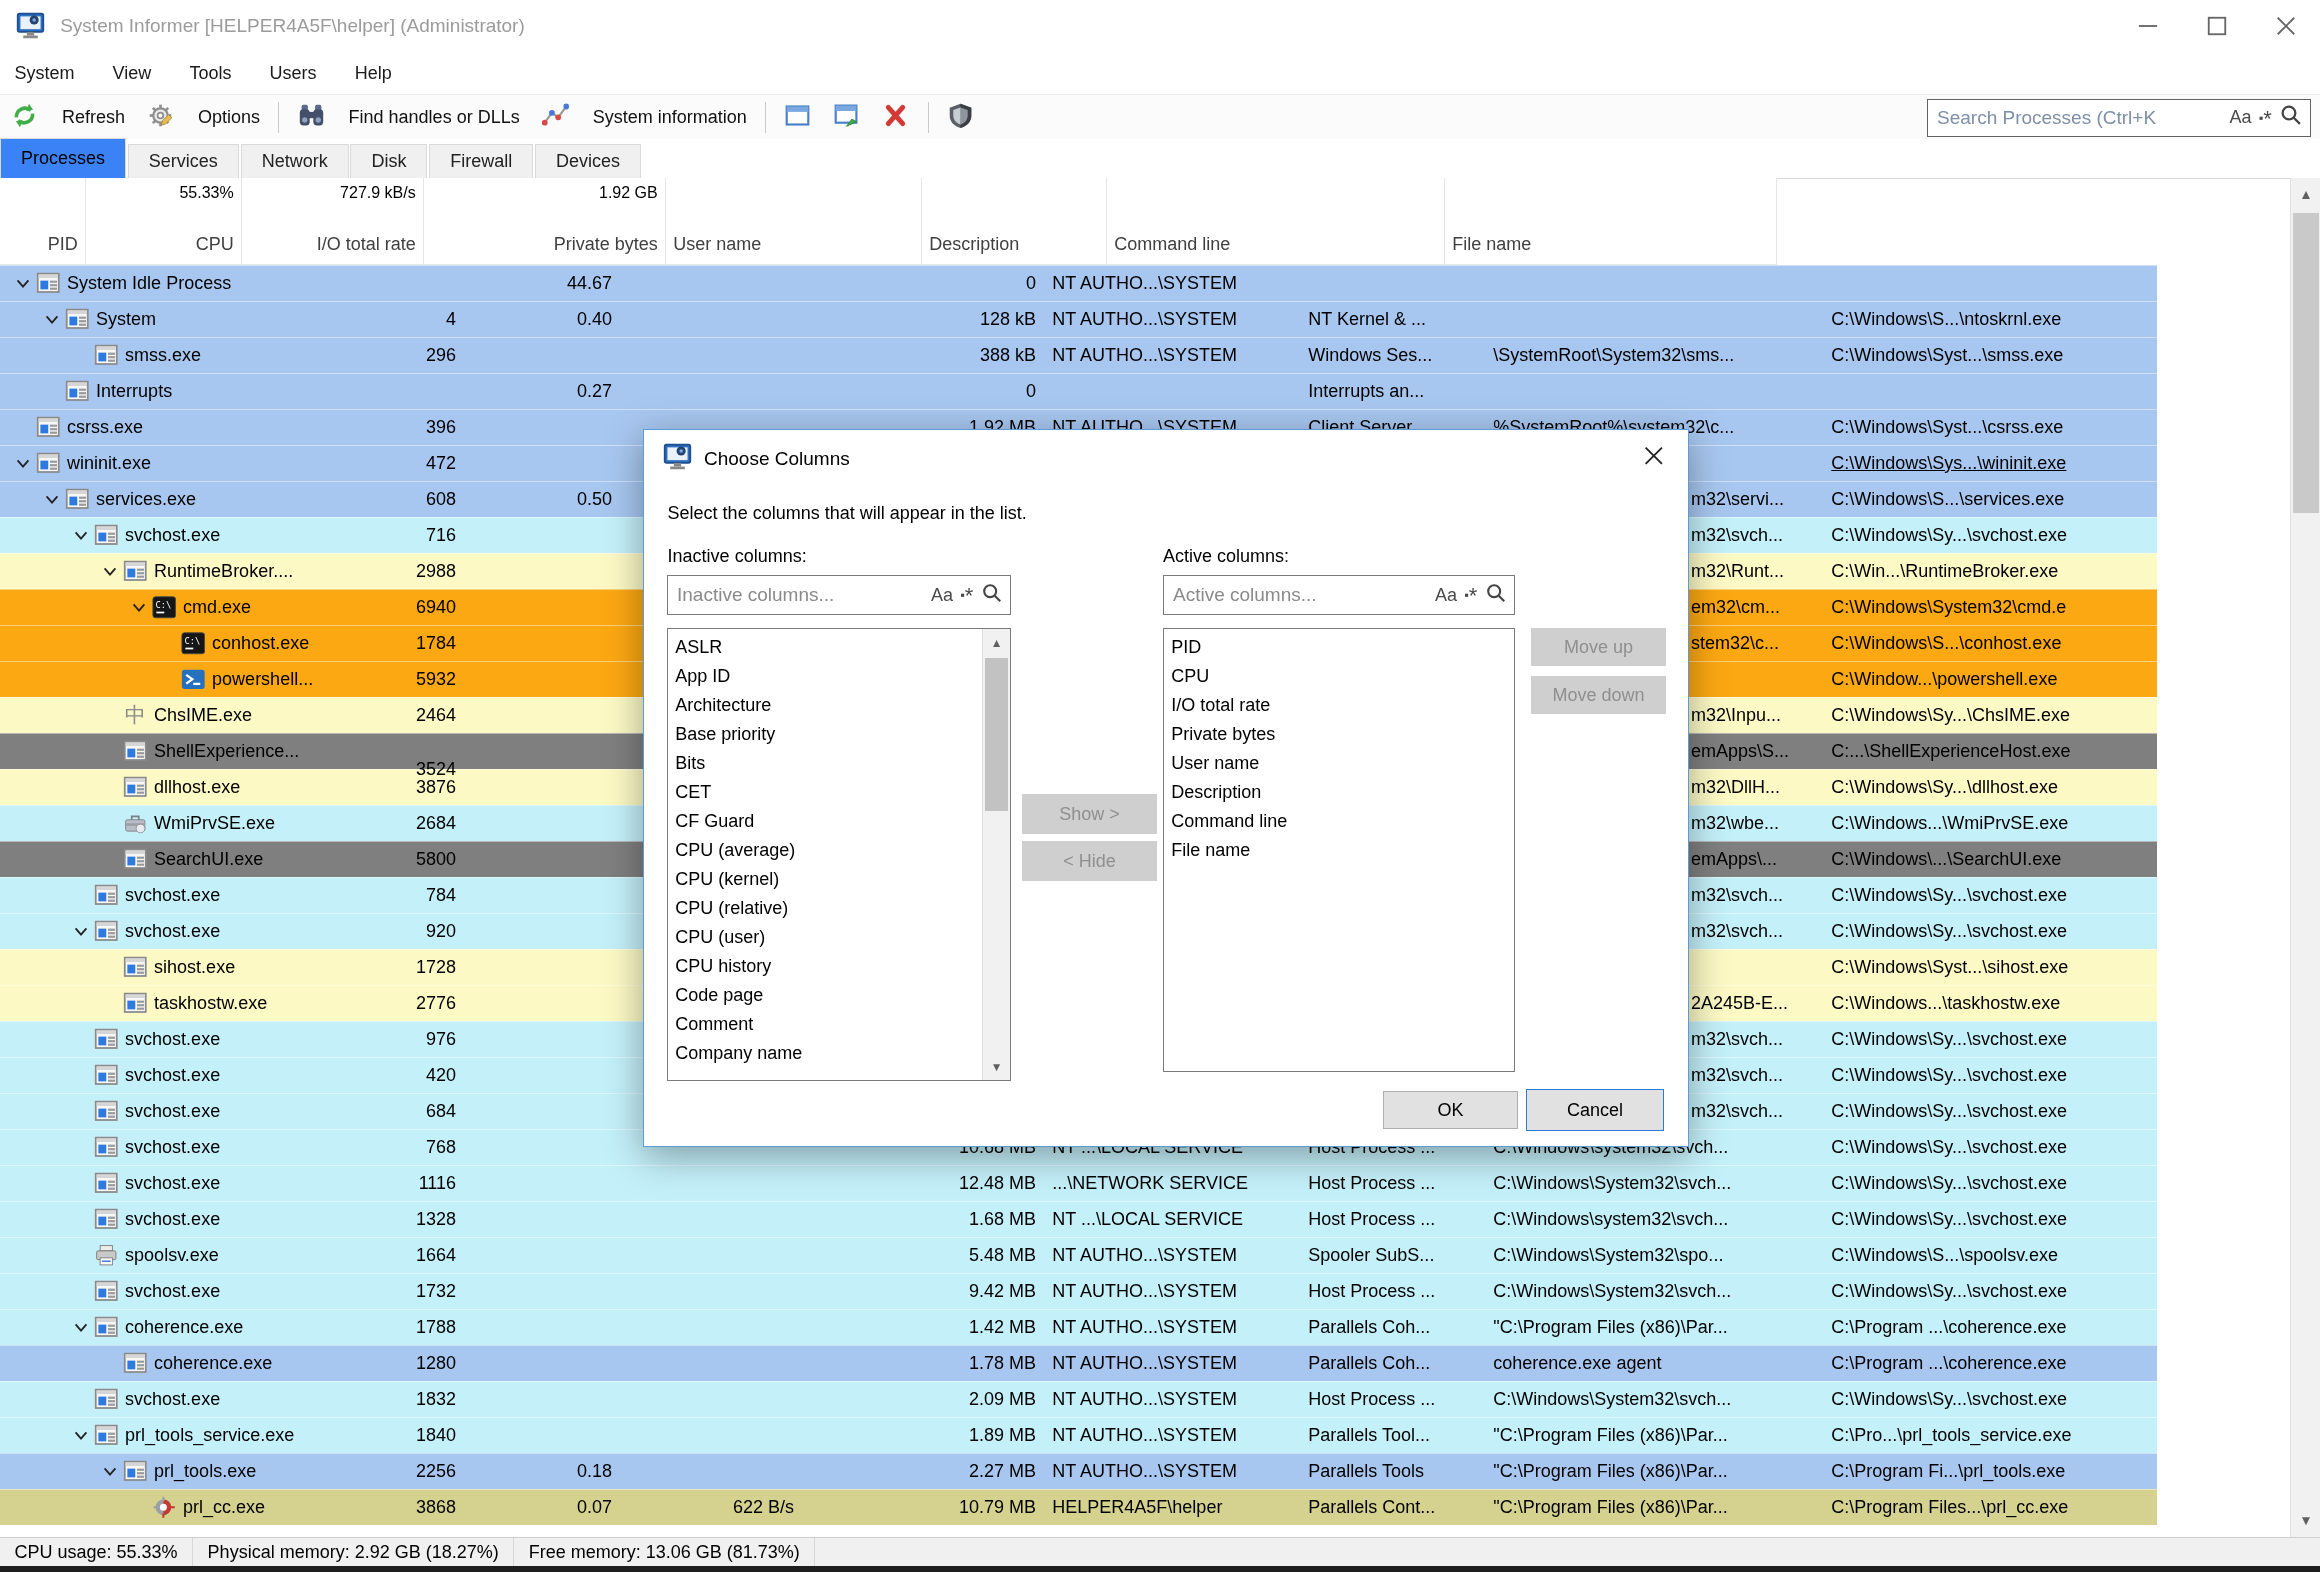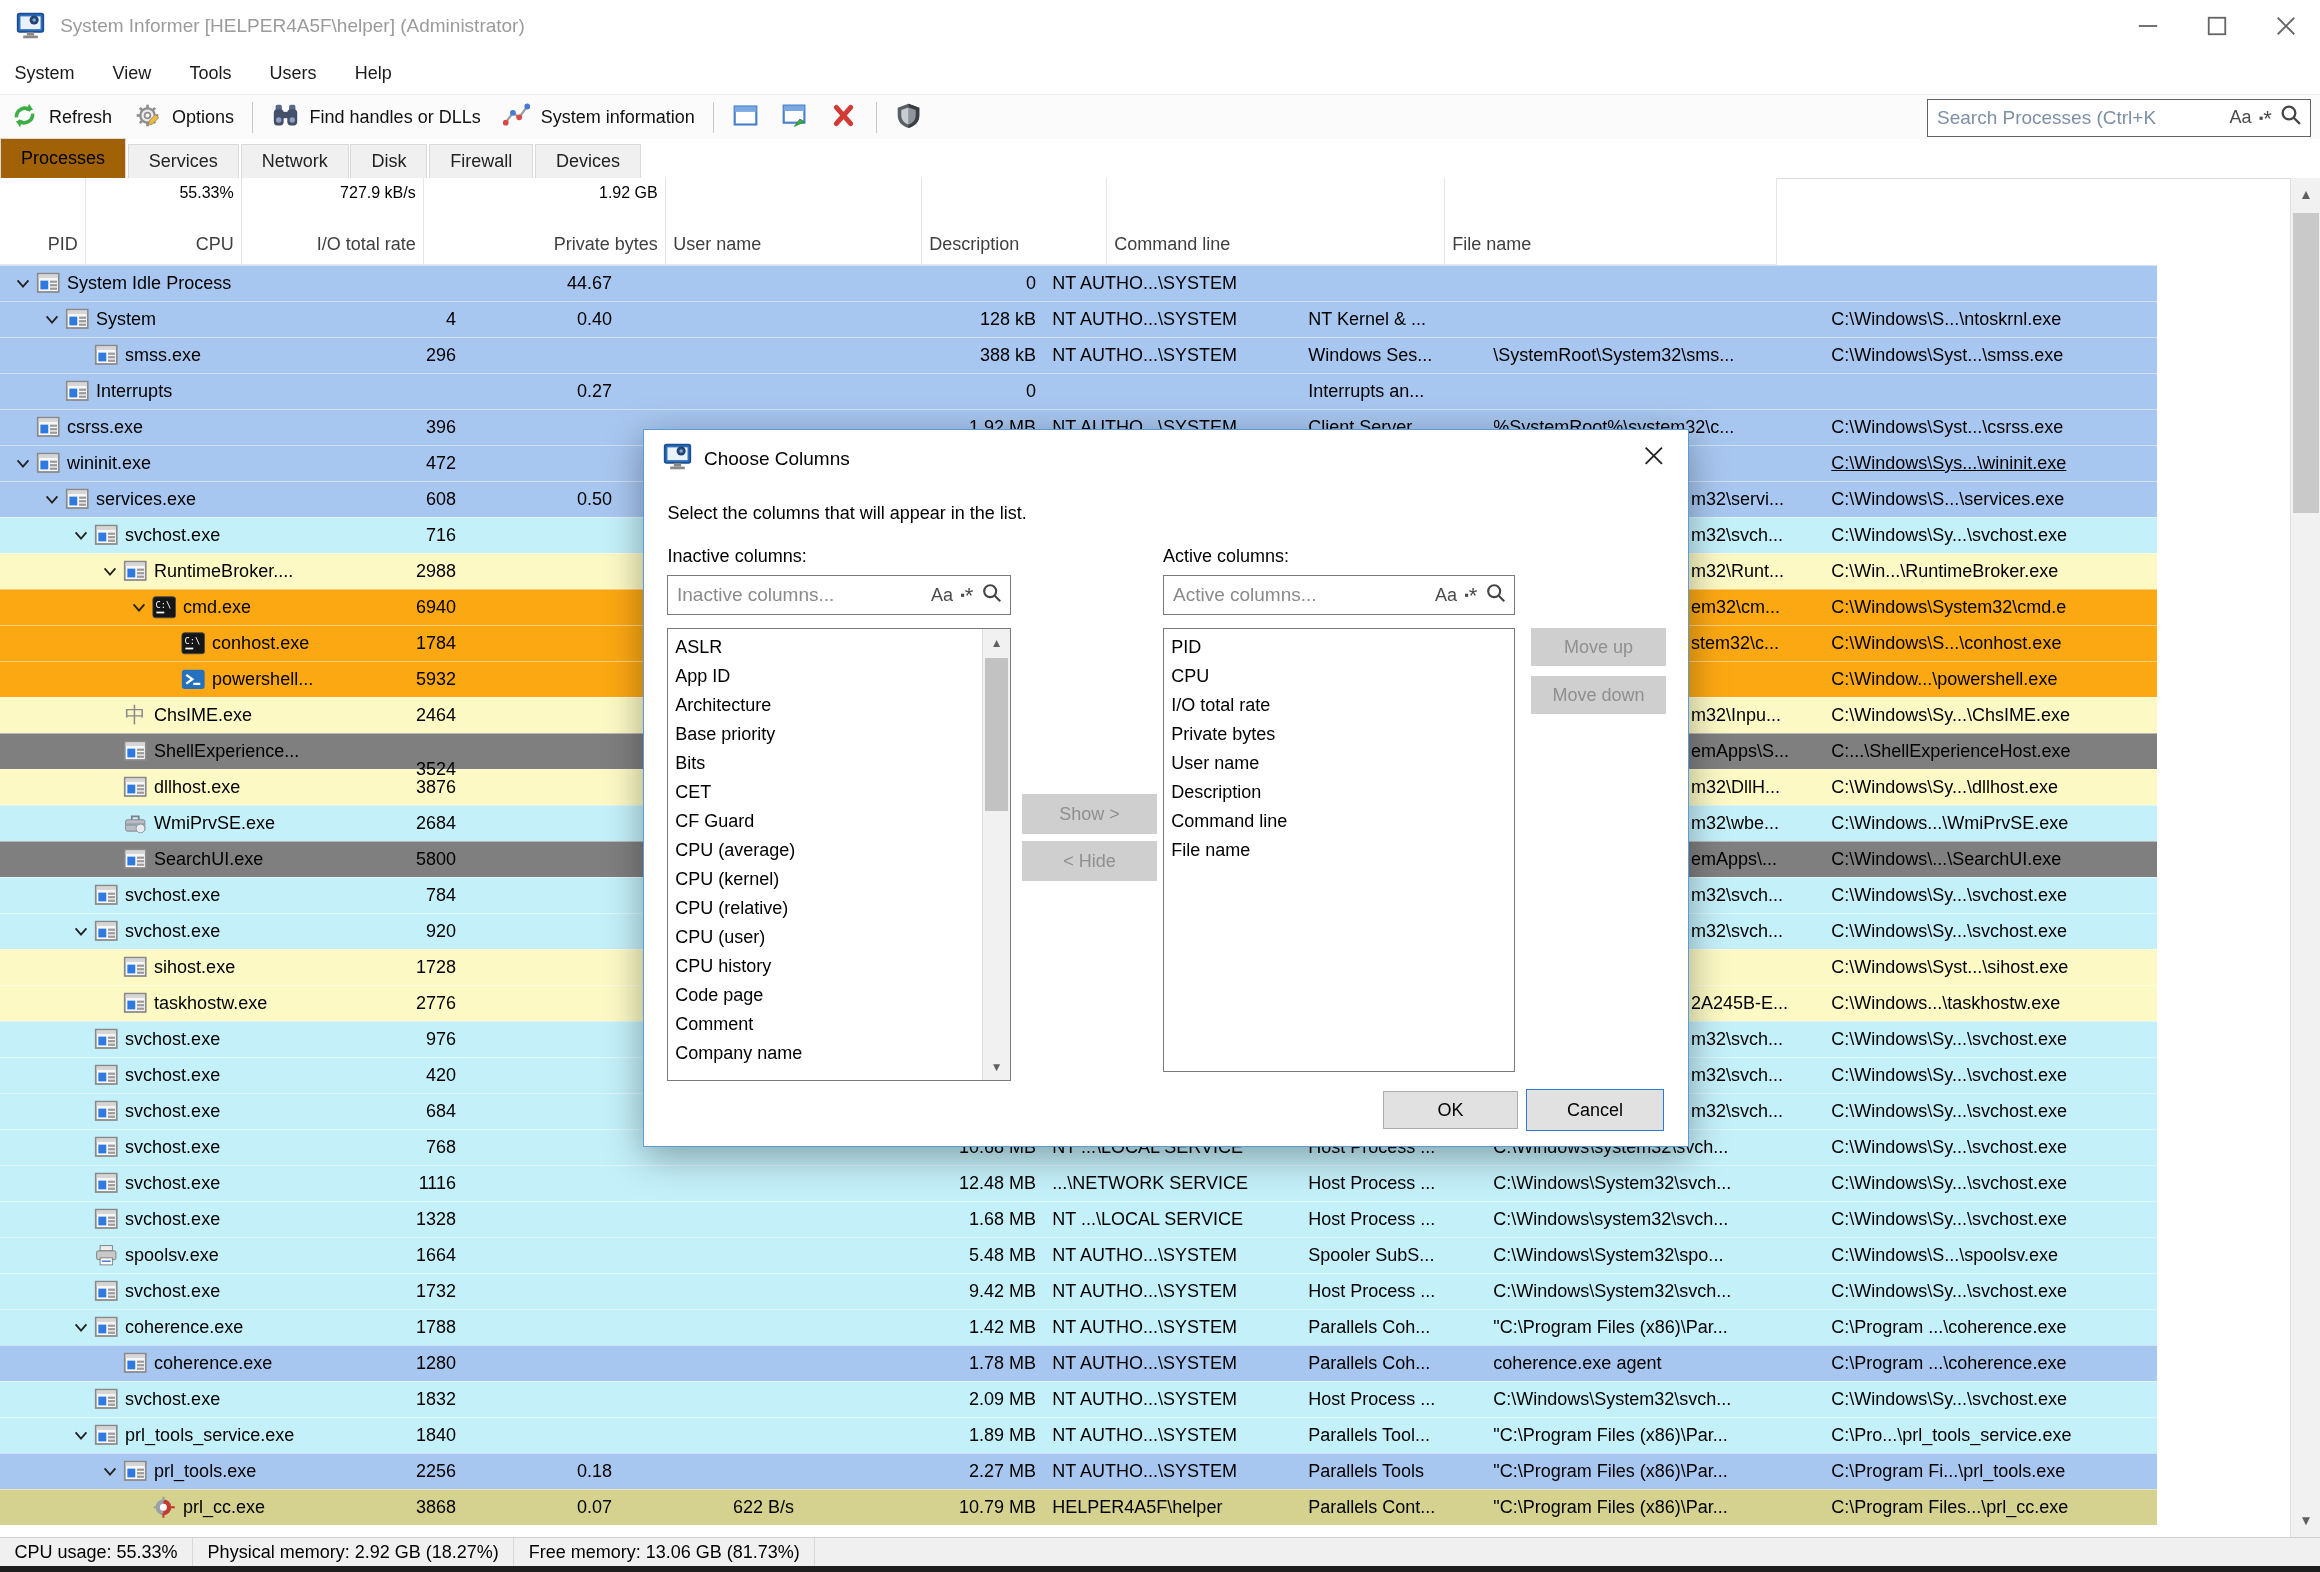--- a/index.html
+++ b/index.html
@@ -12,31 +12,31 @@
   #titlebar{position:absolute;left:0;top:0;width:2320px;height:52px;background:#fff;display:flex;align-items:center;}
   #app-icon{margin-left:14.5px;width:33px;height:33px;flex:0 0 auto;}
   #title-text{margin-left:12.7px;font-size:19px;color:#9b9b9b;}
   #win-controls{position:absolute;right:0;top:0;height:52px;display:flex;}
   .winbtn{width:69px;height:52px;display:flex;align-items:center;justify-content:center;}
   
   #menubar{position:absolute;left:0;top:52px;width:2320px;height:42px;background:#fff;display:flex;align-items:center;border-bottom:0.9px solid #ececec;}
   .menu-item{padding:0 23.6px 0 14.5px;font-size:18px;color:#1a1a1a;height:100%;display:flex;align-items:center;}
   
   #toolbar{position:absolute;left:0;top:95px;width:2320px;height:45px;background:#fbfbfb;display:flex;align-items:center;border-bottom:0.9px solid #e3e3e3;}
-  .tbtn{display:flex;align-items:center;gap:11px;padding:0 11px;height:38px;font-size:18px;color:#111;}
+  .tbtn{display:flex;align-items:center;gap:24px;padding:0 11px;height:38px;font-size:18px;color:#111;}
   .tsep{width:0.9px;height:31px;background:#c9c9c9;margin:0 7.3px;}
   #search-box{position:absolute;right:9px;top:3.6px;width:382px;height:36px;border:0.9px solid #616161;background:#fff;display:flex;align-items:center;}
   #search-ph{flex:1;padding-left:9px;font-size:19px;color:#7d90a8;white-space:nowrap;overflow:hidden;}
   .searchmods{display:flex;align-items:center;gap:7.3px;padding-right:7.3px;color:#4a4a4a;font-size:18px;}
   .dotstar b{font-size:12.7px;vertical-align:-1.8px;}
   .dotstar i{font-style:normal;font-size:22px;vertical-align:-5.5px;}
   
   #tabbar{position:absolute;left:0;top:139px;width:2320px;height:39px;background:#fff;border-bottom:0.9px solid #d9d9d9;display:flex;align-items:flex-end;}
   .tab{height:33px;display:flex;align-items:center;padding:0 20px;font-size:18px;background:#f0f0f0;border:0.9px solid #d9d9d9;border-bottom:none;margin-right:1.8px;color:#222;}
-  .tab.active{height:39px;background:#a16207;border-bottom:0.9px solid #fff;margin-bottom:-0.9px;color:#000;margin-top:18px;}
+  .tab.active{height:39px;background:#3b82f6;border-bottom:0.9px solid #fff;margin-bottom:-0.9px;color:#000;margin-top:18px;}
   
   #listheader{position:absolute;left:0;top:178px;height:86px;display:flex;background:#fff;border-bottom:0.9px solid #e8e8e8;z-index:2;}
   .hcell{position:relative;border-right:0.9px solid #e5e5e5;box-sizing:border-box;height:86px;}
   .hsum{position:absolute;top:5.5px;left:7.3px;right:7.3px;font-size:16px;color:#000;}
   .hlab{position:absolute;bottom:9px;left:7.3px;right:7.3px;font-size:18px;color:#3f3f3f;}
   
   #rows{position:absolute;left:0;top:265px;width:2157px;height:1273px;z-index:1;}
   .row{display:flex;height:36px;align-items:center;box-shadow:inset 0 0.9px 0 rgba(255,255,255,.45);}
   .cell{height:36px;display:flex;align-items:center;box-sizing:border-box;overflow:hidden;white-space:nowrap;font-size:18px;}
   .cell.r{justify-content:flex-end;padding-right:9px;}

